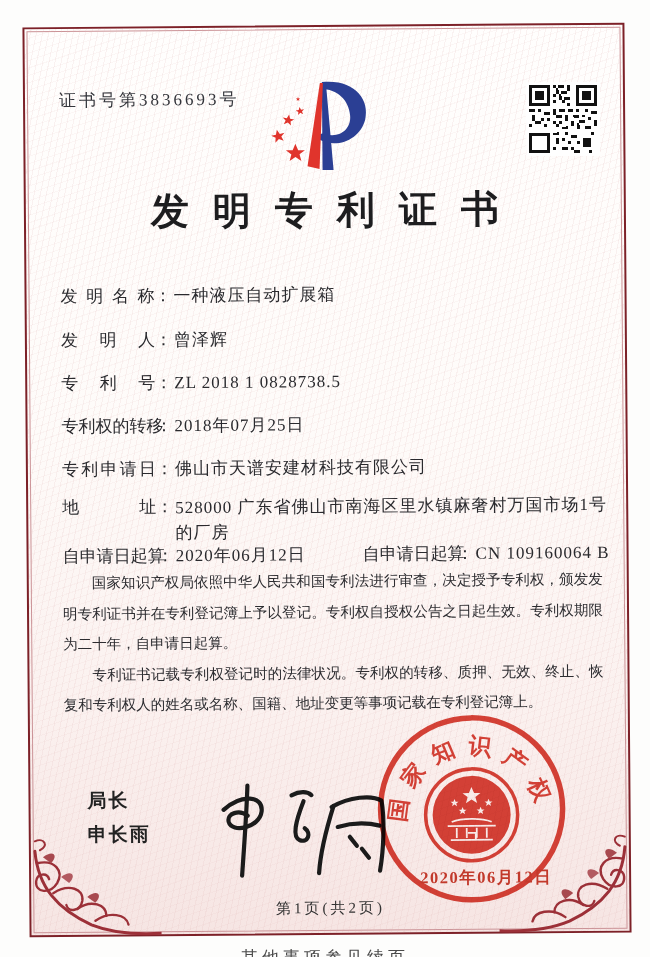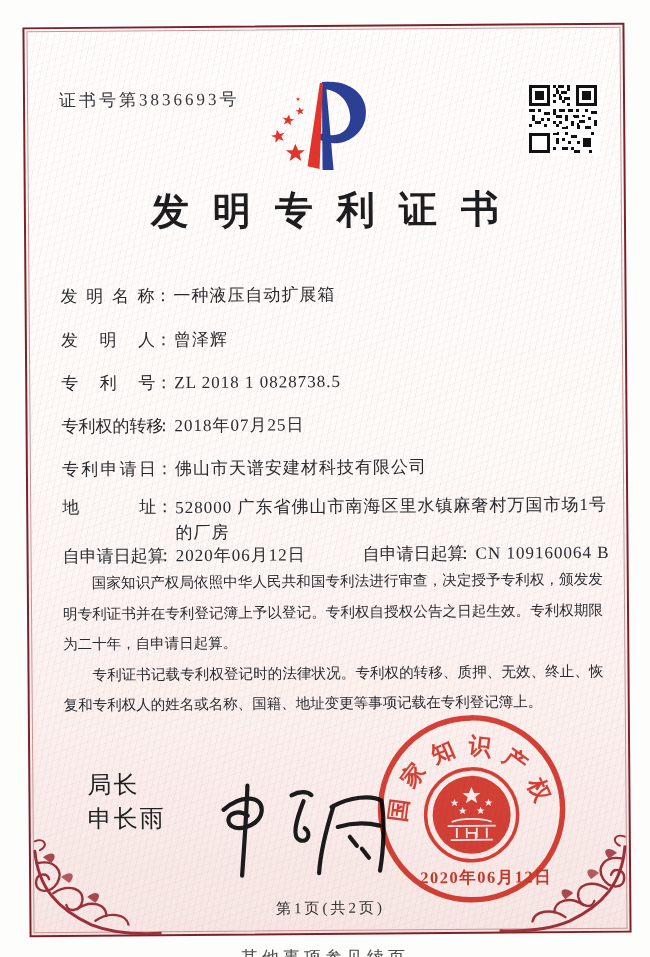--- a/index.html
+++ b/index.html
@@ -55,22 +55,22 @@
   .pair2{position:absolute;left:300px;top:0;white-space:nowrap;}
 
   
   .body-text{
     position:absolute;left:34px;top:539px;width:540px;
     font-size:14.5px;line-height:30.5px;color:#2c2c30;text-align:justify;
   }
   .body-text p{margin:0;text-indent:2em;}
 
   
-  .signer{position:absolute;left:57px;top:739px;font-family:"Liberation Sans","DejaVu Sans",sans-serif;
-          font-size:24px;line-height:34px;color:#222;font-weight:400;letter-spacing:2px;}
+  .signer{position:absolute;left:57px;top:755px;font-family:"Liberation Sans","DejaVu Sans",sans-serif;
+          font-size:19px;line-height:34px;color:#222;font-weight:700;letter-spacing:2px;}
   .signature{position:absolute;left:165px;top:752px;width:195px;height:102px;}
 
   
   .seal{position:absolute;left:341px;top:683px;width:200px;height:200px;opacity:.93;mix-blend-mode:multiply;}
   .seal-date{
     position:absolute;left:360px;top:841px;width:190px;text-align:center;
     color:#c2392b;font-size:16.5px;font-weight:bold;letter-spacing:1.5px;white-space:nowrap;
   }
 
   

